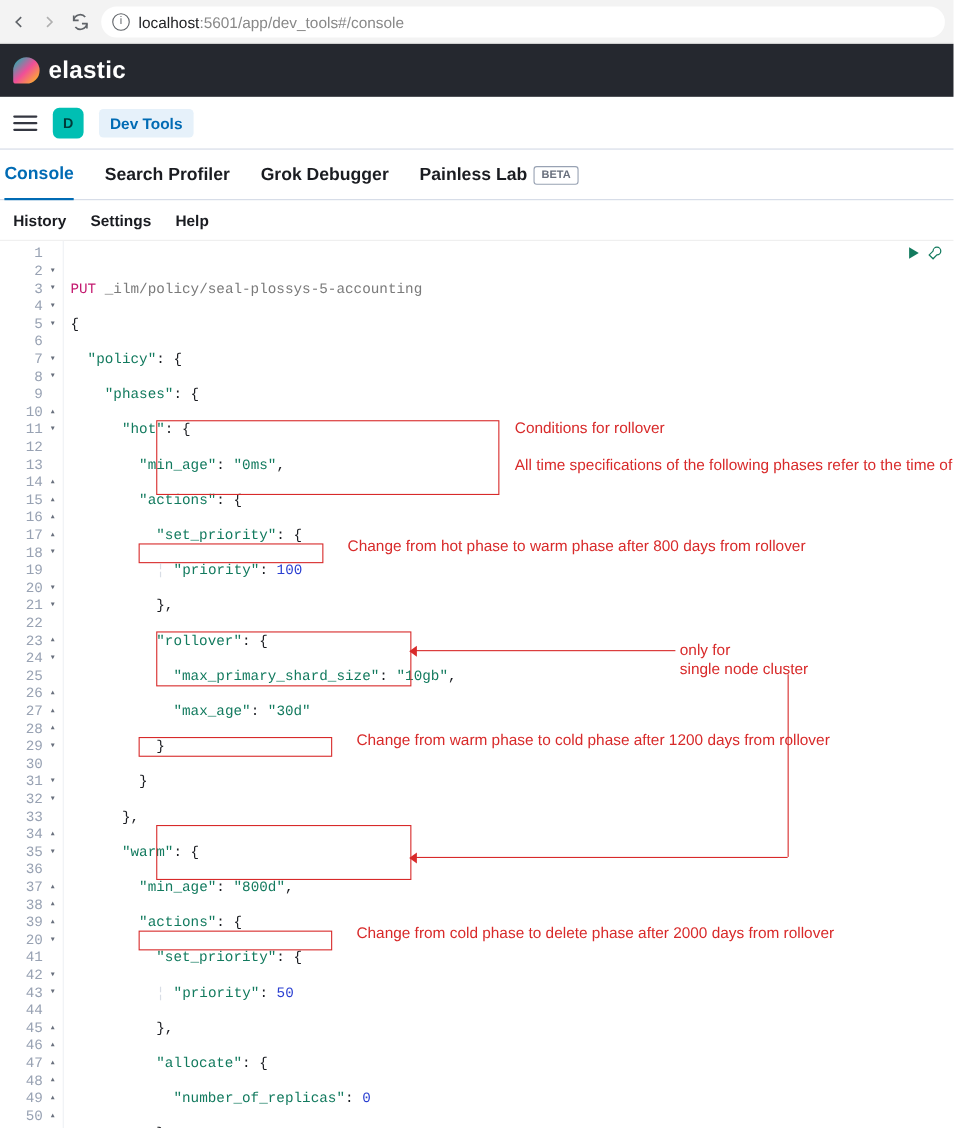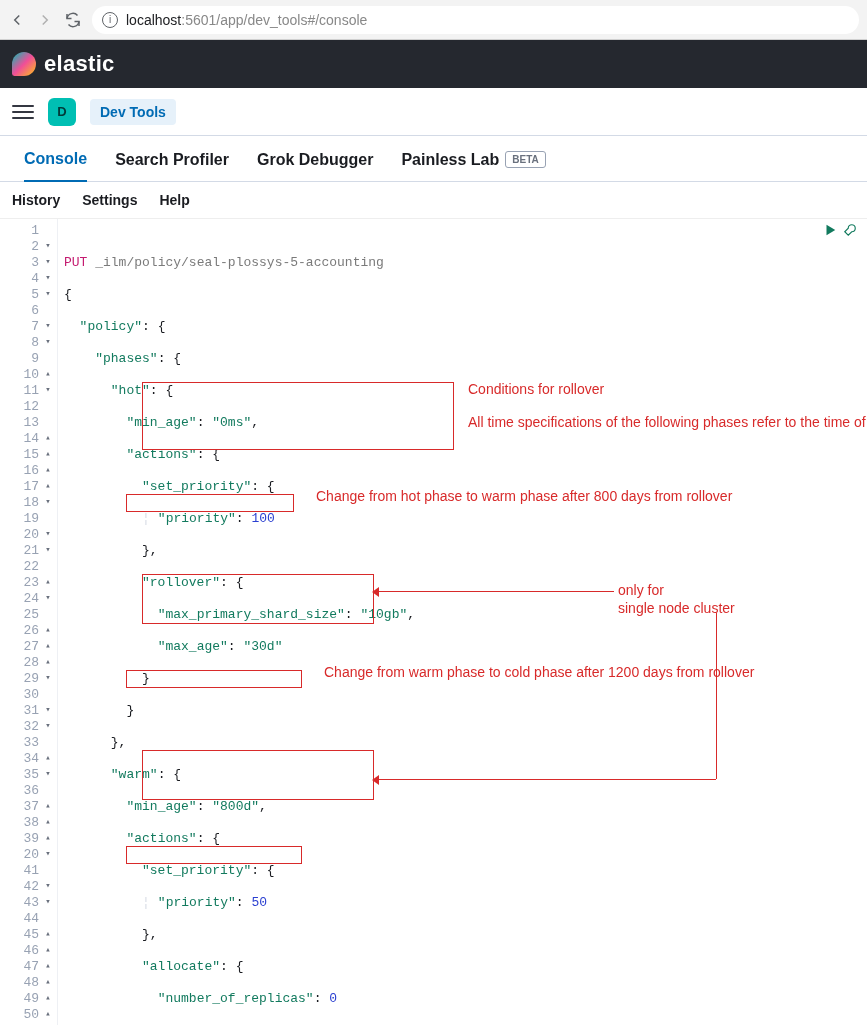--- a/index.html
+++ b/index.html
@@ -21,21 +21,21 @@
   .elastic-logo-text { color:#fff; font-size:22px; font-weight:600; letter-spacing:.3px;}
   
   
   .kibana-chrome { height:48px; display:flex; align-items:center; padding:0 12px; gap:14px; border-bottom:1px solid #d3dae6; }
   .hamburger-icon { width:22px; cursor:pointer; }
   .hamburger-icon div { height:2px; background:#343741; margin:4px 0; border-radius:1px;}
   .avatar { width:28px; height:28px; background:#00bfb3; border-radius:6px; color:#003b3a; display:flex; align-items:center; justify-content:center; font-weight:700; font-size:13px; cursor:pointer;}
   .breadcrumb-badge { background:#e6f1fa; color:#006bb4; padding:5px 10px; border-radius:4px; font-size:14px; font-weight:700;}
   
   
-  .dev-tabs { display:flex; gap:28px; padding:14px 24px 0; border-bottom:1px solid #d3dae6; align-items:center; }
+  .dev-tabs { display:flex; gap:28px; padding:14px 4px 0; border-bottom:1px solid #d3dae6; align-items:center; }
   .dev-tab { font-size:16px; font-weight:700; color:#1a1c21; padding-bottom:12px; cursor:pointer; display:flex; align-items:center; gap:6px;}
   .dev-tab.active { color:#006bb4; border-bottom:2px solid #006bb4; margin-bottom:-1px;}
   .beta-badge { font-size:10px; font-weight:700; border:1px solid #98a2b3; border-radius:3px; padding:2px 6px; color:#69707d; }
   
   
   .sub-tabs { display:flex; gap:22px; padding:10px 12px; font-size:14px; font-weight:700; color:#1a1c21; border-bottom:1px solid #eee;}
   .sub-tabs span { cursor:pointer; }
   
   
   .editor-wrap { position:relative; display:flex; font-family: "Menlo","Consolas","Courier New",monospace; font-size:13px; line-height:16px; }
@@ -244,20 +244,21 @@
     <div class="anno-box" style="left:84px; top:531px; width:232px; height:50px;"></div>
     <div class="anno-box" style="left:68px; top:627px; width:176px; height:18px;"></div>
     
     
     <div class="anno" style="left:410px; top:161px;">Conditions for rollover</div>
     <div class="anno" style="left:410px; top:194px; width:330px;">All time specifications of the following phases refer to the time of the rollover</div>
     <div class="anno" style="left:258px; top:268px; width:280px;">Change from hot phase to warm phase after 800 days from rollover</div>
     <div class="anno" style="left:560px; top:362px;">only for</div>
     <div class="anno" style="left:560px; top:380px;">single node cluster</div>
     <div class="anno" style="left:266px; top:444px; width:280px;">Change from warm phase to cold phase after 1200 days from rollover</div>
+    <div class="anno" style="left:266px; top:620px; width:290px;">Change from cold phase to delete phase after 2000 days from rollover</div>
     
     
     <div class="anno-arrow" style="left:320px; top:372px; width:236px;"></div>
     
     <div class="anno-arrow" style="left:320px; top:560px; width:338px;"></div>
     <div class="anno-vline" style="left:658px; top:394px; height:166px;"></div>
   </div>
 </div>
 
 </body></html>

